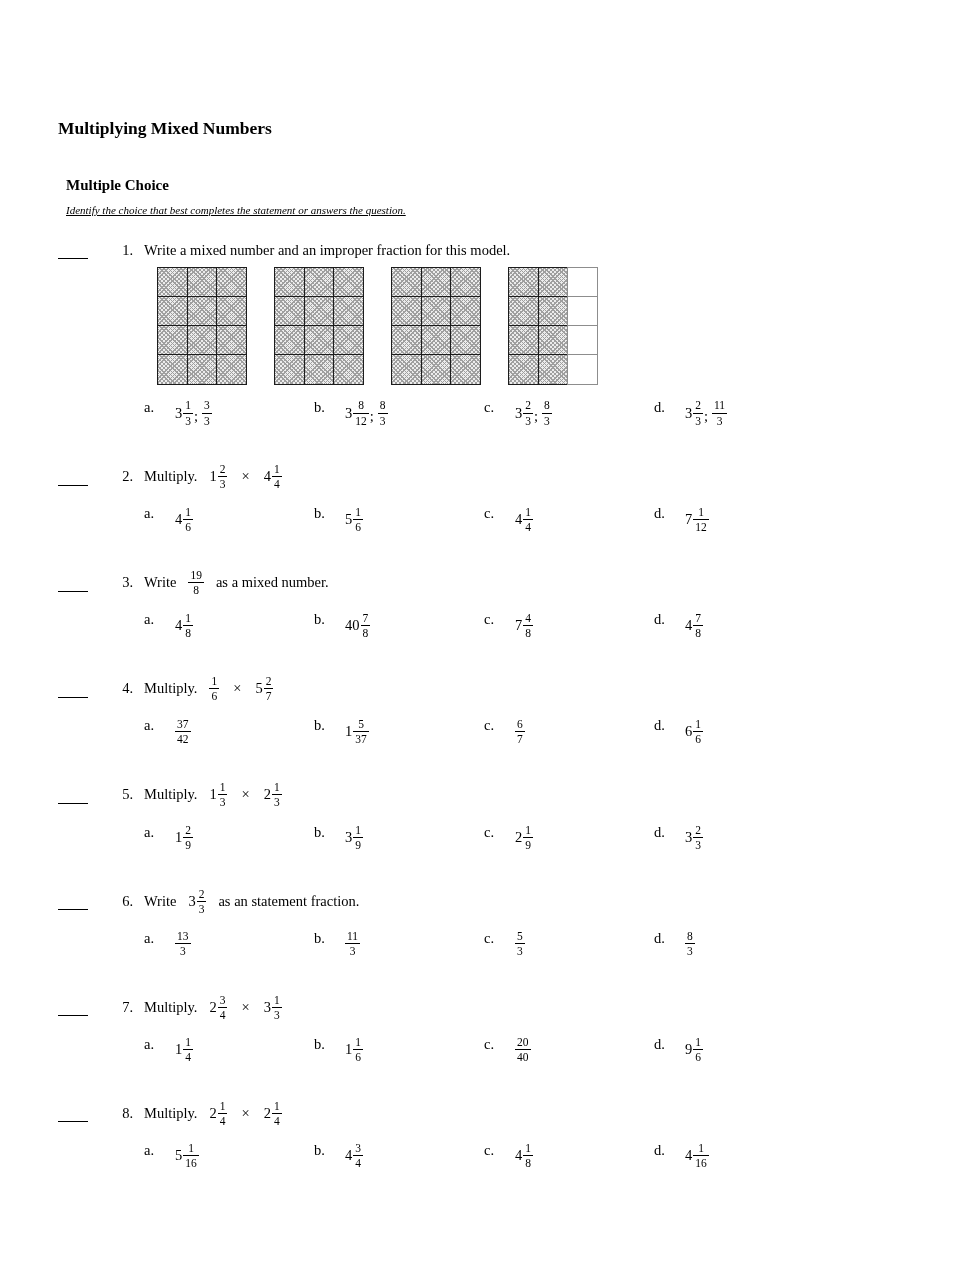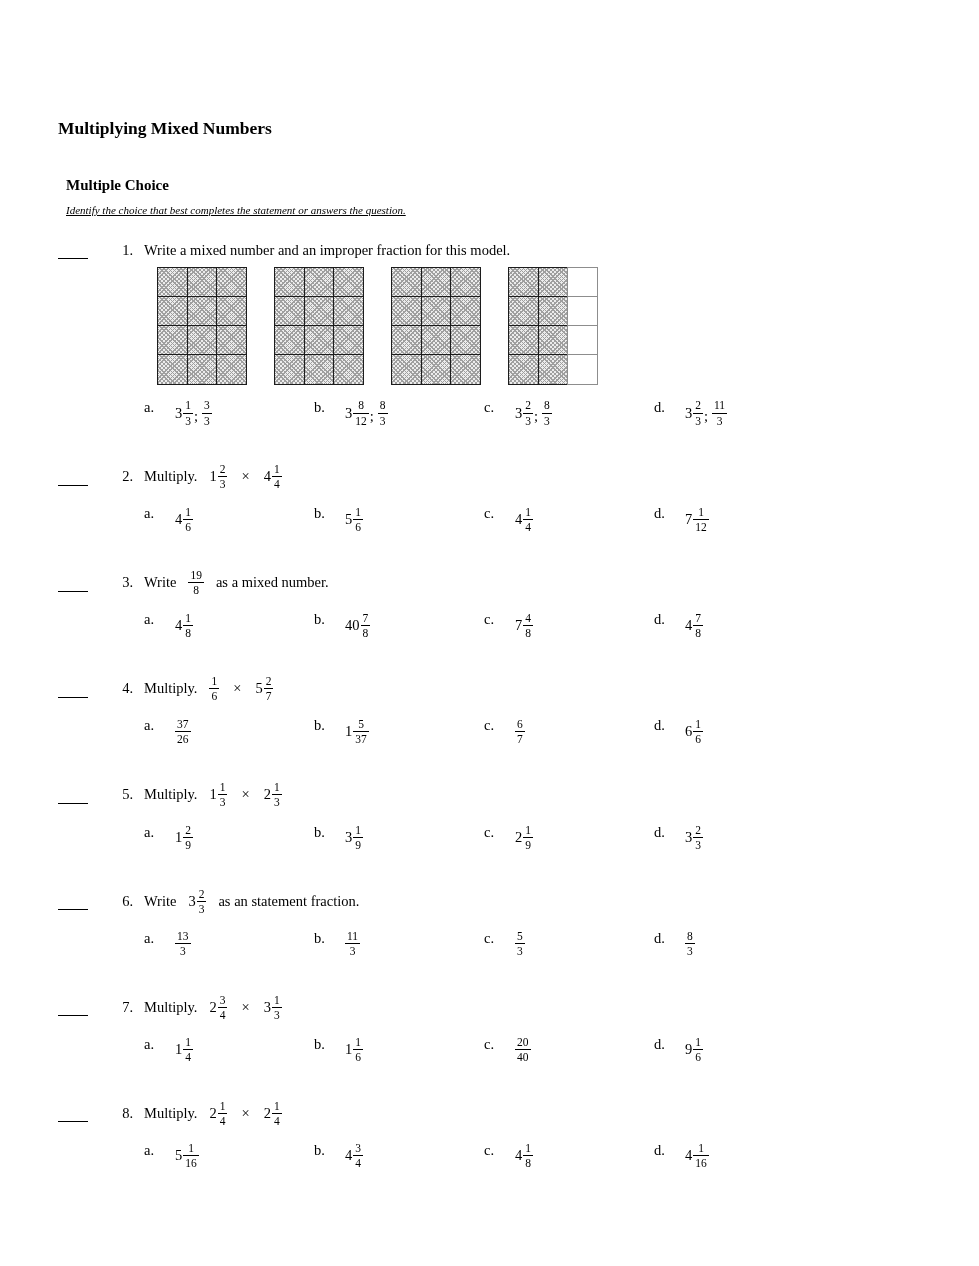--- a/index.html
+++ b/index.html
@@ -399,21 +399,21 @@
               </span>
             </span>
           </span>
         </div>
         <div class="choices">
           <div class="choice">
             <span class="letter">a.</span>
             <span class="value">
               <span class="frac">
                 <span class="num">37</span>
-                <span class="den">26</span>
+                <span class="den">42</span>
               </span>
             </span>
           </div>
           <div class="choice">
             <span class="letter">b.</span>
             <span class="value">
               <span class="mixed">
                 <span class="w">1</span>
                 <span class="frac">
                   <span class="num">5</span>

